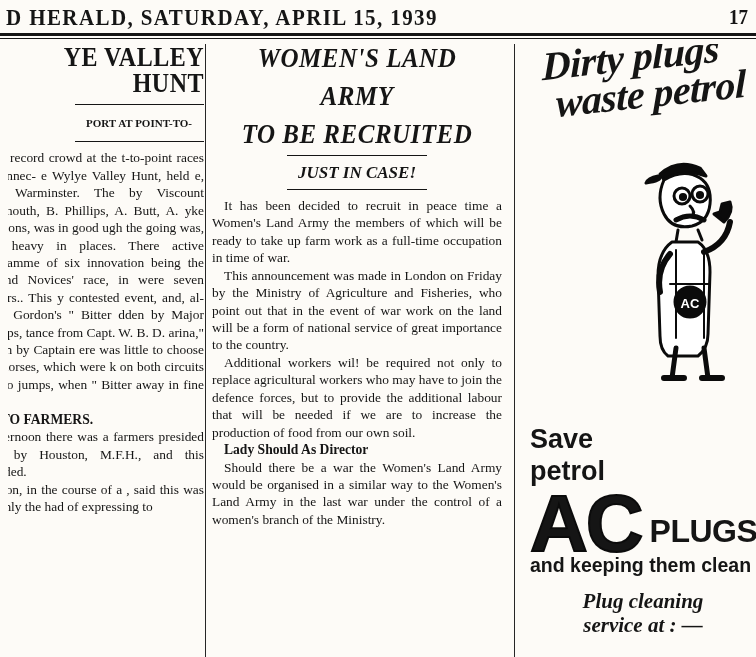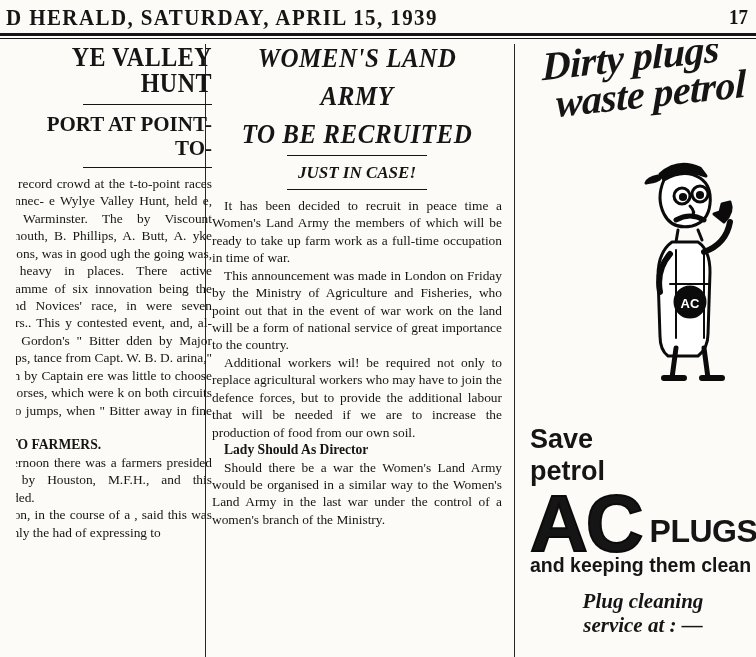--- a/index.html
+++ b/index.html
@@ -68,21 +68,21 @@
     background: #1a1a1a;
   }
 
   
   .col {
     position: absolute;
     top: 44px;
     bottom: 0;
     overflow: hidden;
   }
-  .col-1 { left: 16px;   width: 196px; }
+  .col-1 { left: 8px;   width: 196px; }
   .col-2 { left: 212px; width: 290px; }
   .col-3 { left: 524px; width: 232px; }
 
   .col-sep {
     position: absolute;
     top: 44px;
     bottom: 0;
     width: 1px;
     background: #2a2a2a;
   }
@@ -113,24 +113,24 @@
     line-height: 1.1;
     text-align: right;
     letter-spacing: 0.5px;
     margin: 0;
     transform: scaleY(1.1);
     transform-origin: right center;
   }
   .c1-sub {
     font-family: "Liberation Serif", serif;
     font-weight: bold;
-    font-size: 21px;
+    font-size: 11px;
     line-height: 1.15;
     text-align: right;
-    margin: 0;
+    margin: 12px;
   }
   .thin-rule {
     height: 1px;
     background: #1a1a1a;
     margin: 7px auto 7px auto;
     width: 72%;
   }
   .thin-rule.narrow { width: 48%; }
   .thin-rule.left { margin-left: auto; margin-right: 0; width: 66%; }
 

